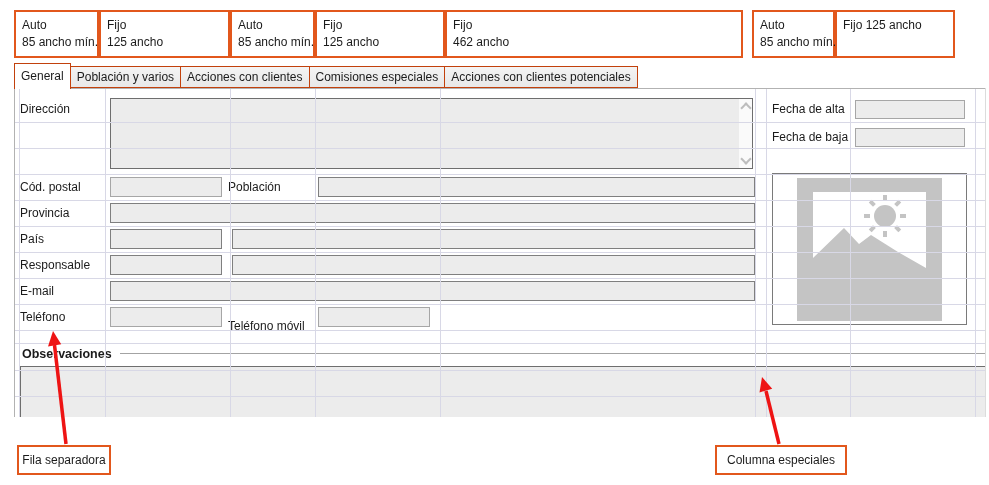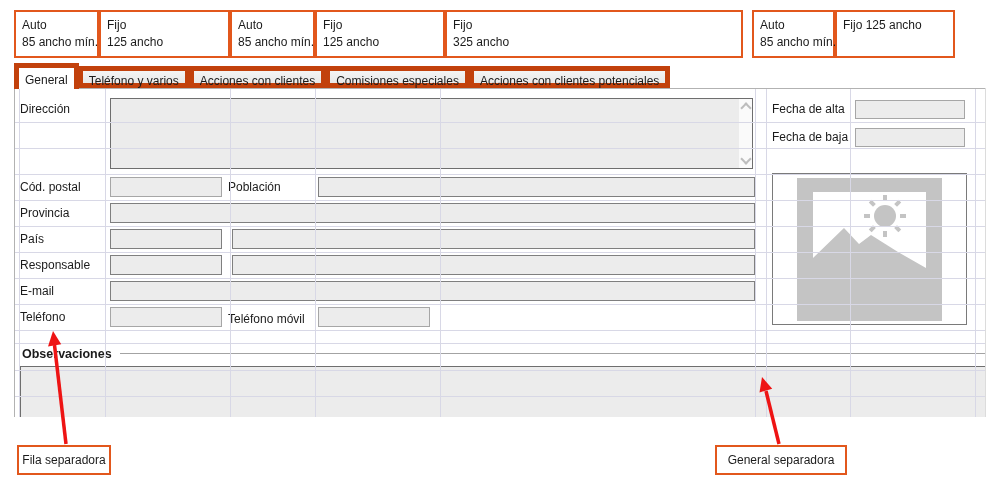--- a/index.html
+++ b/index.html
@@ -6,21 +6,21 @@
   #screen{position:relative;width:989px;height:485px;background:#fff;overflow:hidden;
           font-family:"Liberation Sans","DejaVu Sans",sans-serif;color:#1b1b1b;font-size:12px;}
 
   
   .cab{position:absolute;top:10px;height:48px;box-sizing:border-box;border:2px solid #e2571c;
        background:#fff;padding:5px 0 12px 6px;line-height:17px;z-index:6;}
   .cab div{white-space:nowrap;}
 
   
   .tabs{position:absolute;left:14px;top:63px;height:26px;display:flex;align-items:flex-end;z-index:7;}
-  .tab{height:22px;box-sizing:border-box;border:5px solid #c2410c;margin-bottom:1px;
+  .tab{height:22px;box-sizing:border-box;border:1px solid #c2410c;margin-bottom:1px;
        background:linear-gradient(#f4f4f4,#e8e8e8);padding:3px 6px 0 6px;white-space:nowrap;cursor:default;}
   .tab + .tab{margin-left:-1px;}
   .tab.active{height:26px;margin-bottom:0;background:#fff;border-bottom:none;z-index:8;position:relative;padding-top:5px;}
 
   
   .pborder{position:absolute;background:#b2b2b2;z-index:5;}
 
   
   .gv{position:absolute;top:89px;height:328px;width:1px;background:#d8d8e6;z-index:4;}
   .gh{position:absolute;left:15px;width:970px;height:1px;background:#d8d8e6;z-index:4;}
@@ -77,34 +77,34 @@
   <div class="cab" style="left:230px;width:85px">
     <div>Auto</div>
     <div>85 ancho mín.</div>
   </div>
   <div class="cab" style="left:315px;width:130px">
     <div>Fijo</div>
     <div>125 ancho</div>
   </div>
   <div class="cab" style="left:445px;width:298px">
     <div>Fijo</div>
-    <div>325 ancho</div>
+    <div>462 ancho</div>
   </div>
   <div class="cab" style="left:752px;width:83px">
     <div>Auto</div>
     <div>85 ancho mín.</div>
   </div>
   <div class="cab" style="left:835px;width:120px">
     <div>Fijo 125 ancho</div>
     <div></div>
   </div>
 
   <div class="tabs">
     <div class="tab active">General</div>
-    <div class="tab">Teléfono y varios</div>
+    <div class="tab">Población y varios</div>
     <div class="tab">Acciones con clientes</div>
     <div class="tab">Comisiones especiales</div>
     <div class="tab">Acciones con clientes potenciales</div>
   </div>
 
   <div class="pborder" style="left:14px;top:88px;width:971px;height:1px"></div>
   <div class="pborder" style="left:14px;top:88px;width:1px;height:329px"></div>
   <div class="pborder" style="left:985px;top:88px;width:1px;height:329px;background:#dcdcdc"></div>
 
   <div>
@@ -132,21 +132,21 @@
   </div>
 
   <div class="lbl" style="left:20px;top:96px">Dirección</div>
   <div class="lbl" style="left:20px;top:174px">Cód. postal</div>
   <div class="lbl" style="left:228px;top:174px">Población</div>
   <div class="lbl" style="left:20px;top:200px">Provincia</div>
   <div class="lbl" style="left:20px;top:226px">País</div>
   <div class="lbl" style="left:20px;top:252px">Responsable</div>
   <div class="lbl" style="left:20px;top:278px">E-mail</div>
   <div class="lbl" style="left:20px;top:304px">Teléfono</div>
-  <div class="lbl" style="left:228px;top:306px">Teléfono móvil</div>
+  <div class="lbl" style="left:228px;top:313px">Teléfono móvil</div>
   <div class="lbl" style="left:772px;top:96px">Fecha de alta</div>
   <div class="lbl" style="left:772px;top:124px">Fecha de baja</div>
 
   <div class="textarea">
     <div class="ta-value"></div>
     <div class="vscroll">
       <div class="chev up"></div>
       <div class="chev down"></div>
     </div>
   </div>
@@ -186,21 +186,21 @@
         <line x1="98.6" y1="27.4" x2="102.8" y2="23.2"></line>
       </g>
       <polygon points="16,106 16,80 47,50 62,66 74,57 101,74 129,90 129,106" fill="#c4c4c4"></polygon>
     </svg>
   </div>
 
   <div class="callout" style="left:17px;width:94px">
     <span>Fila separadora</span>
   </div>
   <div class="callout" style="left:715px;width:132px">
-    <span>General separadora</span>
+    <span>Columna especiales</span>
   </div>
 
   <svg id="arrows" width="989" height="485">
     <line x1="66" y1="444" x2="54.5" y2="345" stroke="#ee1414" stroke-width="3.5"></line>
     <polygon points="53,331 61.2,344.3 48,346.6" fill="#ee1414"></polygon>
     <line x1="779" y1="444" x2="766" y2="391" stroke="#ee1414" stroke-width="3.5"></line>
     <polygon points="762,377 772.2,388.8 759.5,392.4" fill="#ee1414"></polygon>
   </svg>
 
 </div>

